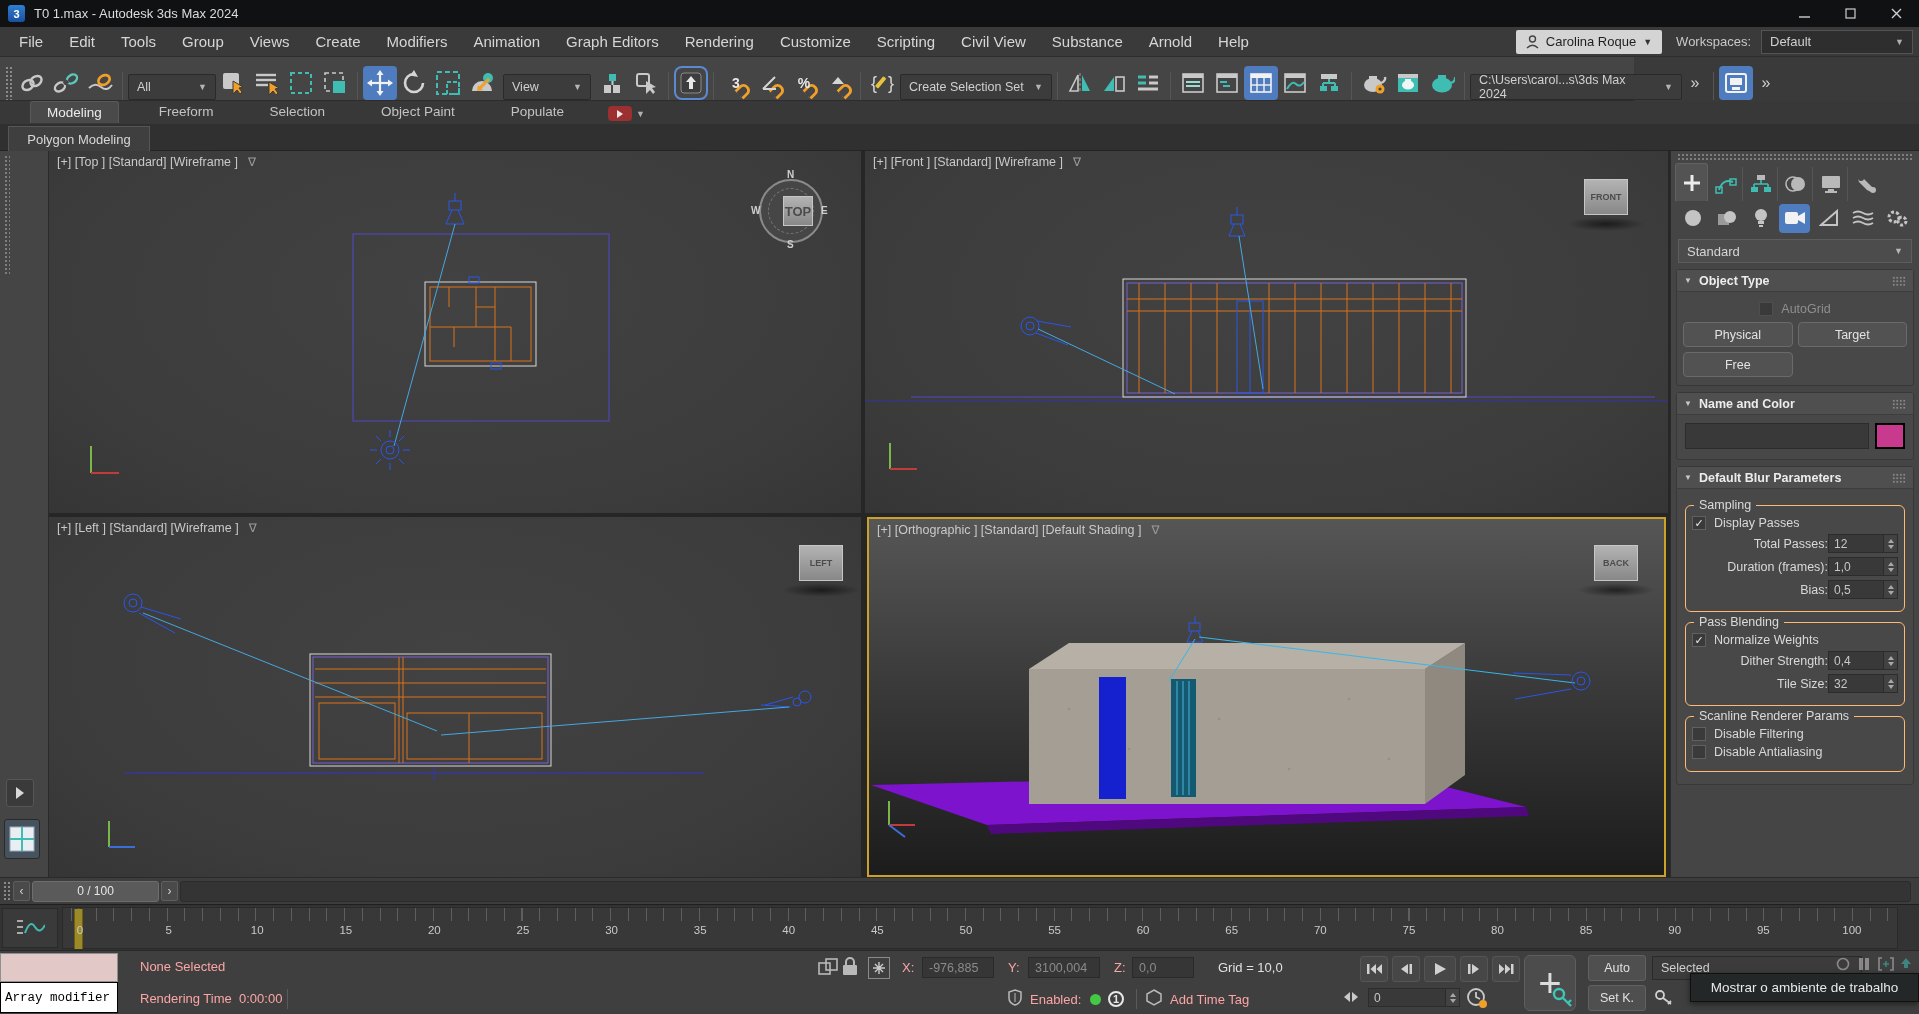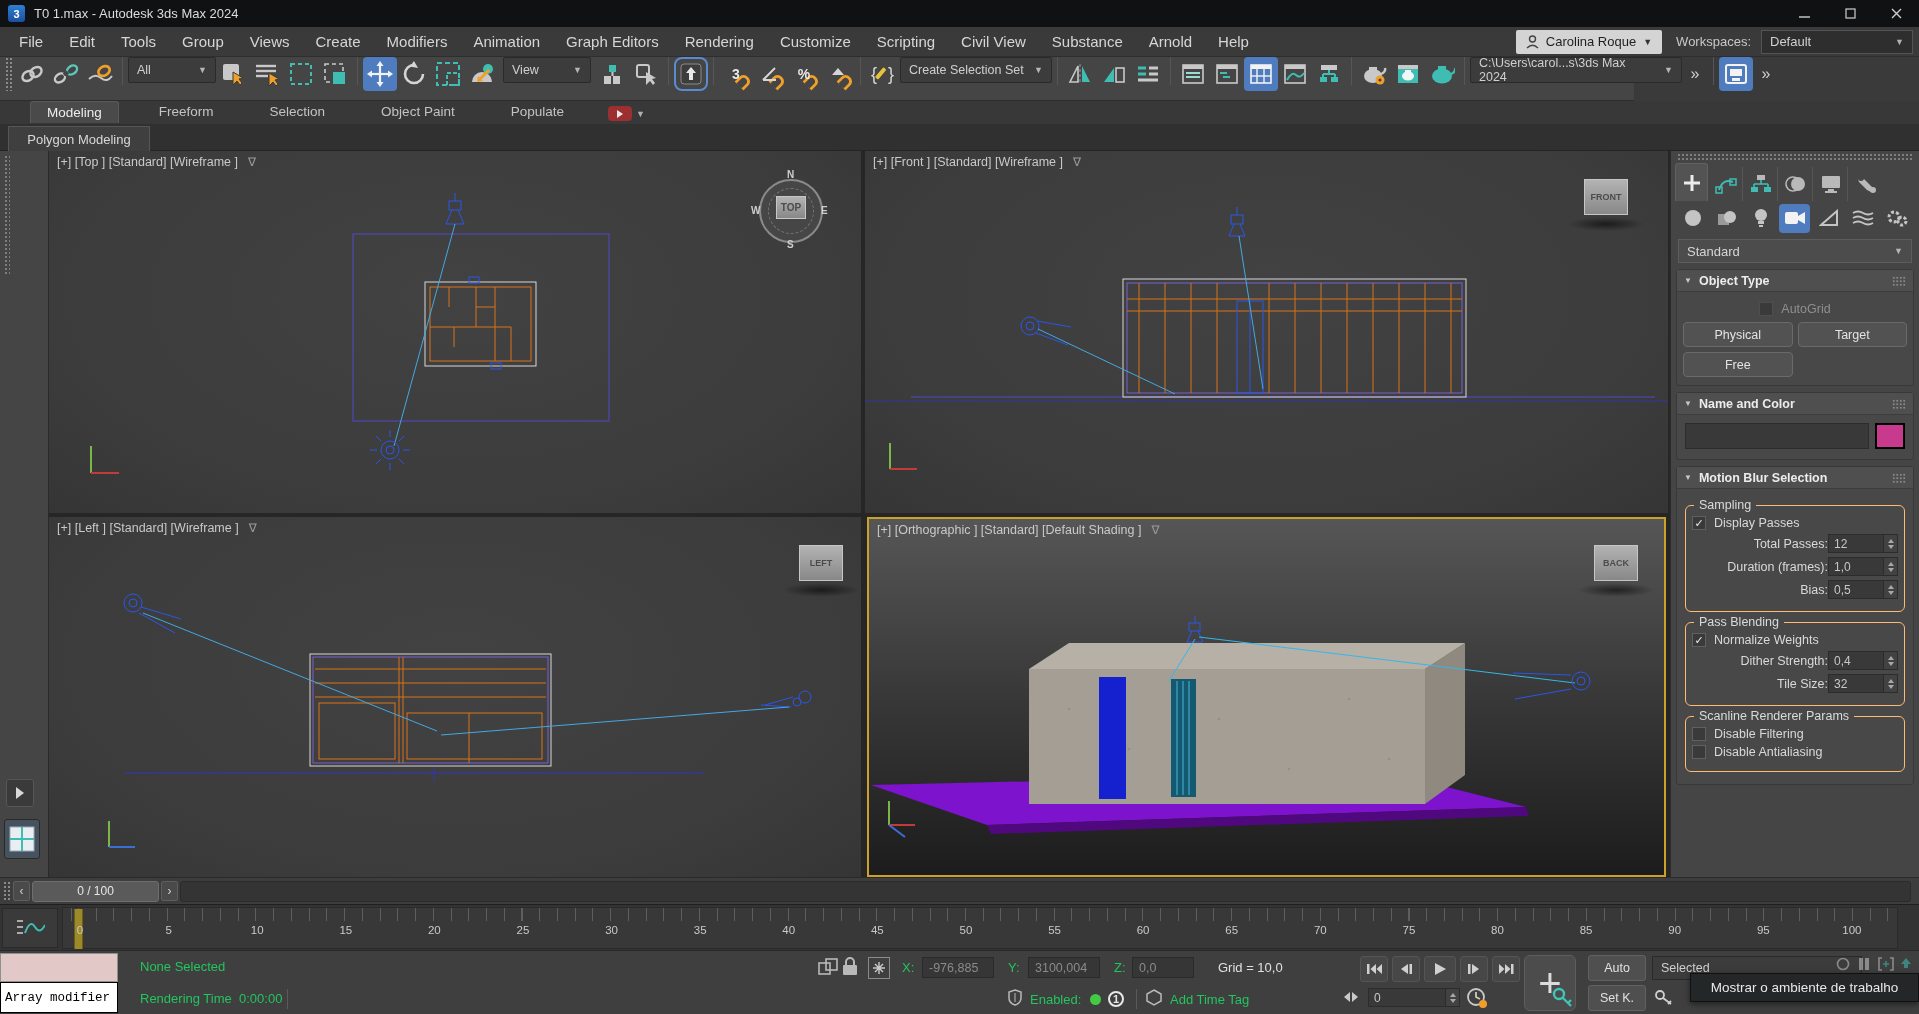--- a/index.html
+++ b/index.html
@@ -15,21 +15,21 @@
   
   #menubar{position:absolute;left:0;top:27px;width:1919px;height:30px;background:#3a3a3a;display:flex;align-items:center;border-bottom:1px solid #2e2e2e}
   #menus{display:flex;align-items:center;padding-left:6px}
   #menus span{padding:0 13px;color:#d6d6d6;font-size:15px;cursor:default}
   #userbtn{height:24px;background:#d4d4d4;border-radius:2px;color:#1f1f1f;display:flex;align-items:center;padding:0 10px;gap:7px;font-size:13px;margin-left:auto}
   #userbtn .car{font-size:9px;color:#333}
   #wslabel{color:#c8c8c8;margin:0 10px 0 14px;font-size:13px}
   #wsdd{width:152px;height:24px;background:#2e2e2e;border:1px solid #545454;display:flex;align-items:center;padding:0 8px;color:#cfcfcf;font-size:13px;margin-right:6px}
   #wsdd .arr{margin-left:auto;font-size:9px;color:#b0b0b0}
   
-  #toolbar{position:absolute;left:0;top:57px;width:1634px;height:44px;background:#454545;display:flex;align-items:flex-start;border-bottom:1px solid #2c2c2c;padding-left:2px}
+  #toolbar{position:absolute;left:0;top:57px;width:1634px;height:44px;background:#454545;display:flex;align-items:flex-end;border-bottom:1px solid #2c2c2c;padding-left:2px}
   .grip{width:7px;height:34px;background-image:radial-gradient(#8a8a8a 1px,transparent 1.3px);background-size:4px 4px;margin:0 3px;flex:0 0 auto}
   .t-ico{width:34px;height:34px;display:flex;align-items:center;justify-content:center;border-radius:4px;flex:0 0 auto;position:relative}
   .t-ico svg{display:block}
   .t-ico.active{background:#4f7cbf}
   .t-ico.framed{box-shadow:inset 0 0 0 2px #5b8ad0;border-radius:8px}
   .t-sep{width:1px;height:28px;background:#565656;margin:0 5px;flex:0 0 auto}
   .t-dd{height:26px;background:#3c3c3c;border:1px solid #2a2a2a;color:#cfcfcf;display:flex;align-items:center;padding:0 8px;font-size:12.5px;border-radius:2px;flex:0 0 auto}
   .t-dd .arr{margin-left:auto;font-size:9px;color:#b5b5b5;padding-left:10px}
   .snaptxt{color:#e8e8e8;font-size:14px;font-weight:bold;position:relative;z-index:1}
   .horseshoe{position:absolute;right:3px;bottom:3px;width:13px;height:13px;border:3px solid #f0a028;border-bottom:none;border-radius:7px 7px 0 0;transform:rotate(45deg)}
@@ -53,21 +53,21 @@
   .vp{position:absolute;background:radial-gradient(ellipse at 50% 40%,#424242 0%,#3c3c3c 70%,#353535 100%);overflow:hidden}
   .vp svg.scene{position:absolute;left:0;top:0}
   .vplabel{position:absolute;left:8px;top:4px;color:#c9c9c9;font-size:12.5px;z-index:3;display:flex;gap:10px;align-items:center}
   .vplabel .funnel{color:#9a9a9a;font-size:12px}
   .vcube{position:absolute;z-index:2;}
   .cubebox{width:44px;height:36px;margin:0 auto;background:linear-gradient(180deg,#b3b3b3,#888);border:1px solid #c6c6c6;color:#4c4c4c;font-size:9px;font-weight:bold;display:flex;align-items:center;justify-content:center}
   .cshadow{width:78px;height:14px;margin:2px auto 0;border-radius:50%;background:radial-gradient(ellipse,rgba(0,0,0,.55),rgba(0,0,0,0) 70%)}
   #compass{position:absolute;z-index:2;width:72px;height:72px}
   #compassring{position:absolute;left:4px;top:4px;width:64px;height:64px;border:2px solid #8a8a8a;border-radius:50%;background:rgba(90,90,90,.35)}
   #compassring .inner{position:absolute;left:7px;top:7px;width:46px;height:46px;border:1px dashed #777;border-radius:50%}
-  #compass .cubebox{position:absolute;left:21px;top:21px;width:30px;height:23px;font-size:10px}
+  #compass .cubebox{position:absolute;left:28px;top:21px;width:30px;height:30px;font-size:13px}
   .cdir{position:absolute;color:#cfcfcf;font-size:10px;font-weight:bold}
   #vp-ortho{border:2px solid #c9a227;background:linear-gradient(180deg,#565656 0%,#3b3b3b 45%,#1c1c1c 100%)}
   
   #cmdpanel{position:absolute;left:1670px;top:0;width:249px;height:726px;background:#454545;border-left:1px solid #2b2b2b}
   #paneldots{height:8px;margin:2px 6px;background-image:radial-gradient(#7e7e7e .9px,transparent 1.1px);background-size:4px 4px}
   #ptabs{display:flex;align-items:flex-end;height:38px;padding:0 4px;gap:2px}
   .ptab{width:33px;height:34px;display:flex;align-items:center;justify-content:center;border-right:1px solid #565656}
   .ptab:last-child{border-right:none}
   .ptab.active{background:#535353;border:1px solid #616161;border-bottom:none;border-radius:3px 3px 0 0;height:38px}
   #pcats{display:flex;align-items:center;height:34px;padding:0 6px;gap:3px}
@@ -107,21 +107,21 @@
   #tbicon{position:absolute;left:2px;top:3px;width:56px;height:40px;background:#3a3a3a;border:1px solid #2a2a2a;display:flex;align-items:center;justify-content:center}
   #ruler{position:absolute;left:62px;top:2px;width:1836px;height:42px;background:#383838;border:1px solid #2a2a2a}
   #ticks{position:absolute;left:0;top:0;width:100%;height:13px;background-image:repeating-linear-gradient(90deg,#5e5e5e 0 1px,transparent 1px 17.74px);background-position:15px 0}
   #ticklabels{position:absolute;left:6px;top:16px;width:1794px;display:flex;justify-content:space-between}
   #ticklabels span{width:22px;text-align:center;color:#c9c9c9;font-size:11.5px}
   #marker{position:absolute;left:11px;top:1px;width:9px;height:40px;background:#9c8a28;border-left:1px solid #6d5f12;border-right:1px solid #6d5f12}
   
   #statusbar{position:absolute;left:0;top:950px;width:1919px;height:64px;background:#3f3f3f;border-top:1px solid #282828}
   #listener-pink{position:absolute;left:0;top:2px;width:118px;height:29px;background:#e3c8c8;border:1px solid #8f8f8f}
   #listener-white{position:absolute;left:0;top:31px;width:118px;height:31px;background:#fff;border:1px solid #000;color:#000;font-family:"Liberation Mono",monospace;font-size:12.5px;display:flex;align-items:center;padding:0 4px;white-space:nowrap;overflow:hidden}
-  .st{color:#22c55e;font-size:13px;position:absolute;white-space:nowrap}
+  .st{color:#fca5a5;font-size:13px;position:absolute;white-space:nowrap}
   .sico{position:absolute;display:flex;align-items:center;justify-content:center}
   .xyz{position:absolute;height:21px;background:#363636;border:1px solid #2a2a2a;color:#8a8a8a;font-size:12.5px;display:flex;align-items:center;padding:0 6px}
   .sep{position:absolute;width:1px;height:20px;background:#5a5a5a}
   .pbtn{position:absolute;width:28px;height:26px;background:#474747;border:1px solid #555;border-radius:3px;display:flex;align-items:center;justify-content:center}
   #bigkey{position:absolute;left:1524px;top:4px;width:52px;height:56px;background:#4c4c4c;border:1px solid #5e5e5e;border-radius:6px;display:flex;align-items:center;justify-content:center}
   #bigkey .plus{font-size:40px;font-weight:200;color:#dcdcdc;line-height:40px}
   .sbtn{position:absolute;width:58px;height:26px;background:#4f4f4f;border:1px solid #616161;border-radius:3px;color:#e0e0e0;font-size:12.5px;display:flex;align-items:center;justify-content:center}
   #seldd{position:absolute;left:1652px;top:5px;width:210px;height:24px;background:#3c3c3c;border:1px solid #2a2a2a;color:#cfcfcf;font-size:12.5px;display:flex;align-items:center;padding:0 8px}
   #timespin{position:absolute;left:1368px;top:37px;display:flex}
   #timespin .spinfield{width:78px}
@@ -774,21 +774,21 @@
           <div id="namerow">
             <div id="nameinput"></div>
             <div id="swatch" style="background: rgb(199, 58, 142);"></div>
           </div>
         </div>
       </div>
 
       <div class="roll">
         <div class="roll-h">
             <span class="tri">▼</span>
-            <span>Motion Blur Selection</span>
+            <span>Default Blur Parameters</span>
             <span class="rdots"></span>
           </div>
         <div class="roll-b">
           <div class="group">
             <span class="legend">Sampling</span>
             <div class="cbrow">
                 <span class="cb">
                   <span>✓</span>
                 </span>
                 <span>Display Passes</span>

